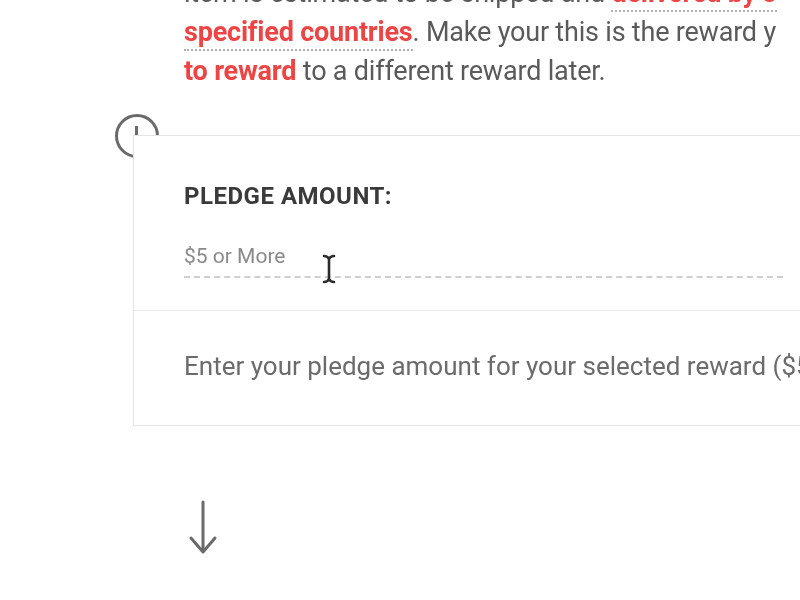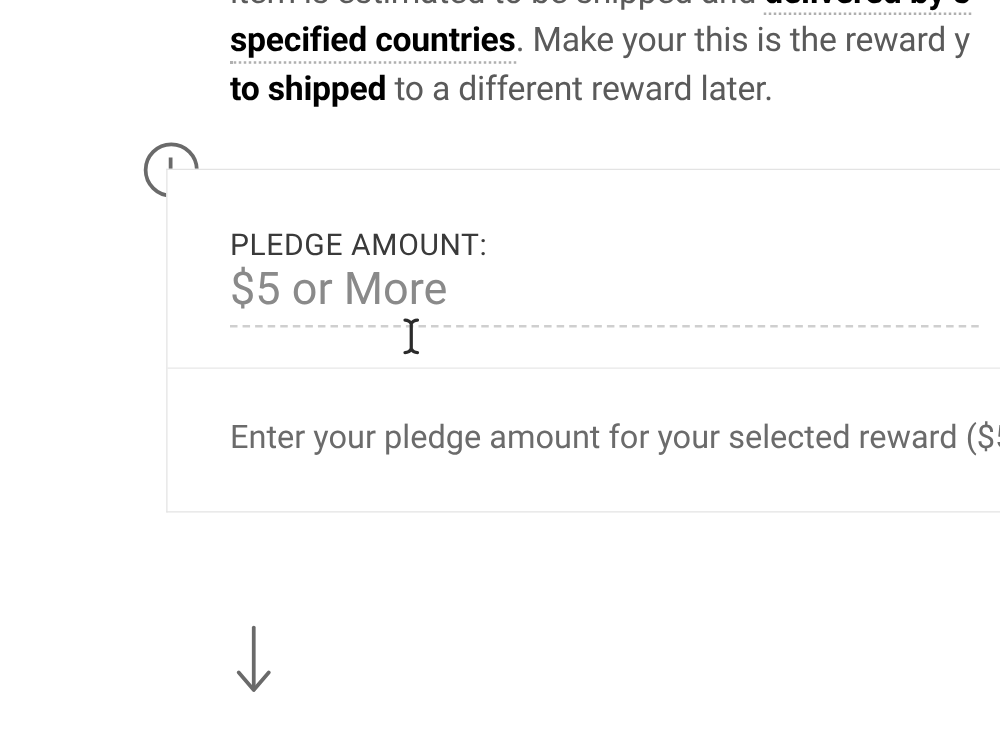--- a/index.html
+++ b/index.html
@@ -25,21 +25,21 @@
     top: -26px;
     left: 184px;
     width: 700px;
     font-size: 27px;
     line-height: 1.45;
     color: #5a5a5a;
     letter-spacing: -0.2px;
   }
   .intro-text .bold {
     font-weight: 700;
-    color: #000000;
+    color: #ef4444;
   }
   .intro-text .bold.underlined {
     border-bottom: 2px dotted #b0b0b0;
     padding-bottom: 1px;
   }
 
   
   .clock-icon {
     position: absolute;
     top: 114px;
@@ -85,34 +85,35 @@
     box-sizing: border-box;
     background: #ffffff;
   }
 
   .section {
     padding: 46px 50px 32px 50px;
   }
 
   .pledge-label {
     font-size: 24px;
-    font-weight: 400;
+    font-weight: 700;
     letter-spacing: 0.5px;
     color: #3a3a3a;
+    margin-bottom: 34px;
   }
 
   .pledge-input-row {
     display: flex;
     align-items: center;
   }
 
   .pledge-input {
     border: none;
     outline: none;
-    font-size: 36px;
+    font-size: 21px;
     color: #3d3d3d;
     width: 100%;
     background: transparent;
     padding: 0 0 10px 0;
     font-family: inherit;
   }
   .pledge-input::placeholder {
     color: #8a8a8a;
   }
 
@@ -154,21 +155,21 @@
   }
 </style>
 </head>
 <body>
 
 <div class="viewport">
 
   <div class="intro-text">
     <span>item is estimated to be shipped and </span><span class="bold underlined">delivered by J</span><br>
     <span class="bold underlined">specified countries</span><span>. Make your this is the reward y</span><br>
-    <span class="bold">to shipped</span><span> to a different reward later.</span>
+    <span class="bold">to reward</span><span> to a different reward later.</span>
   </div>
 
   <div class="clock-icon"></div>
 
   <div class="card">
     <div class="section">
       <div class="pledge-label">PLEDGE AMOUNT:</div>
       <div class="pledge-input-row">
         <input class="pledge-input" type="text" placeholder="$5 or More" style="">
       </div>

